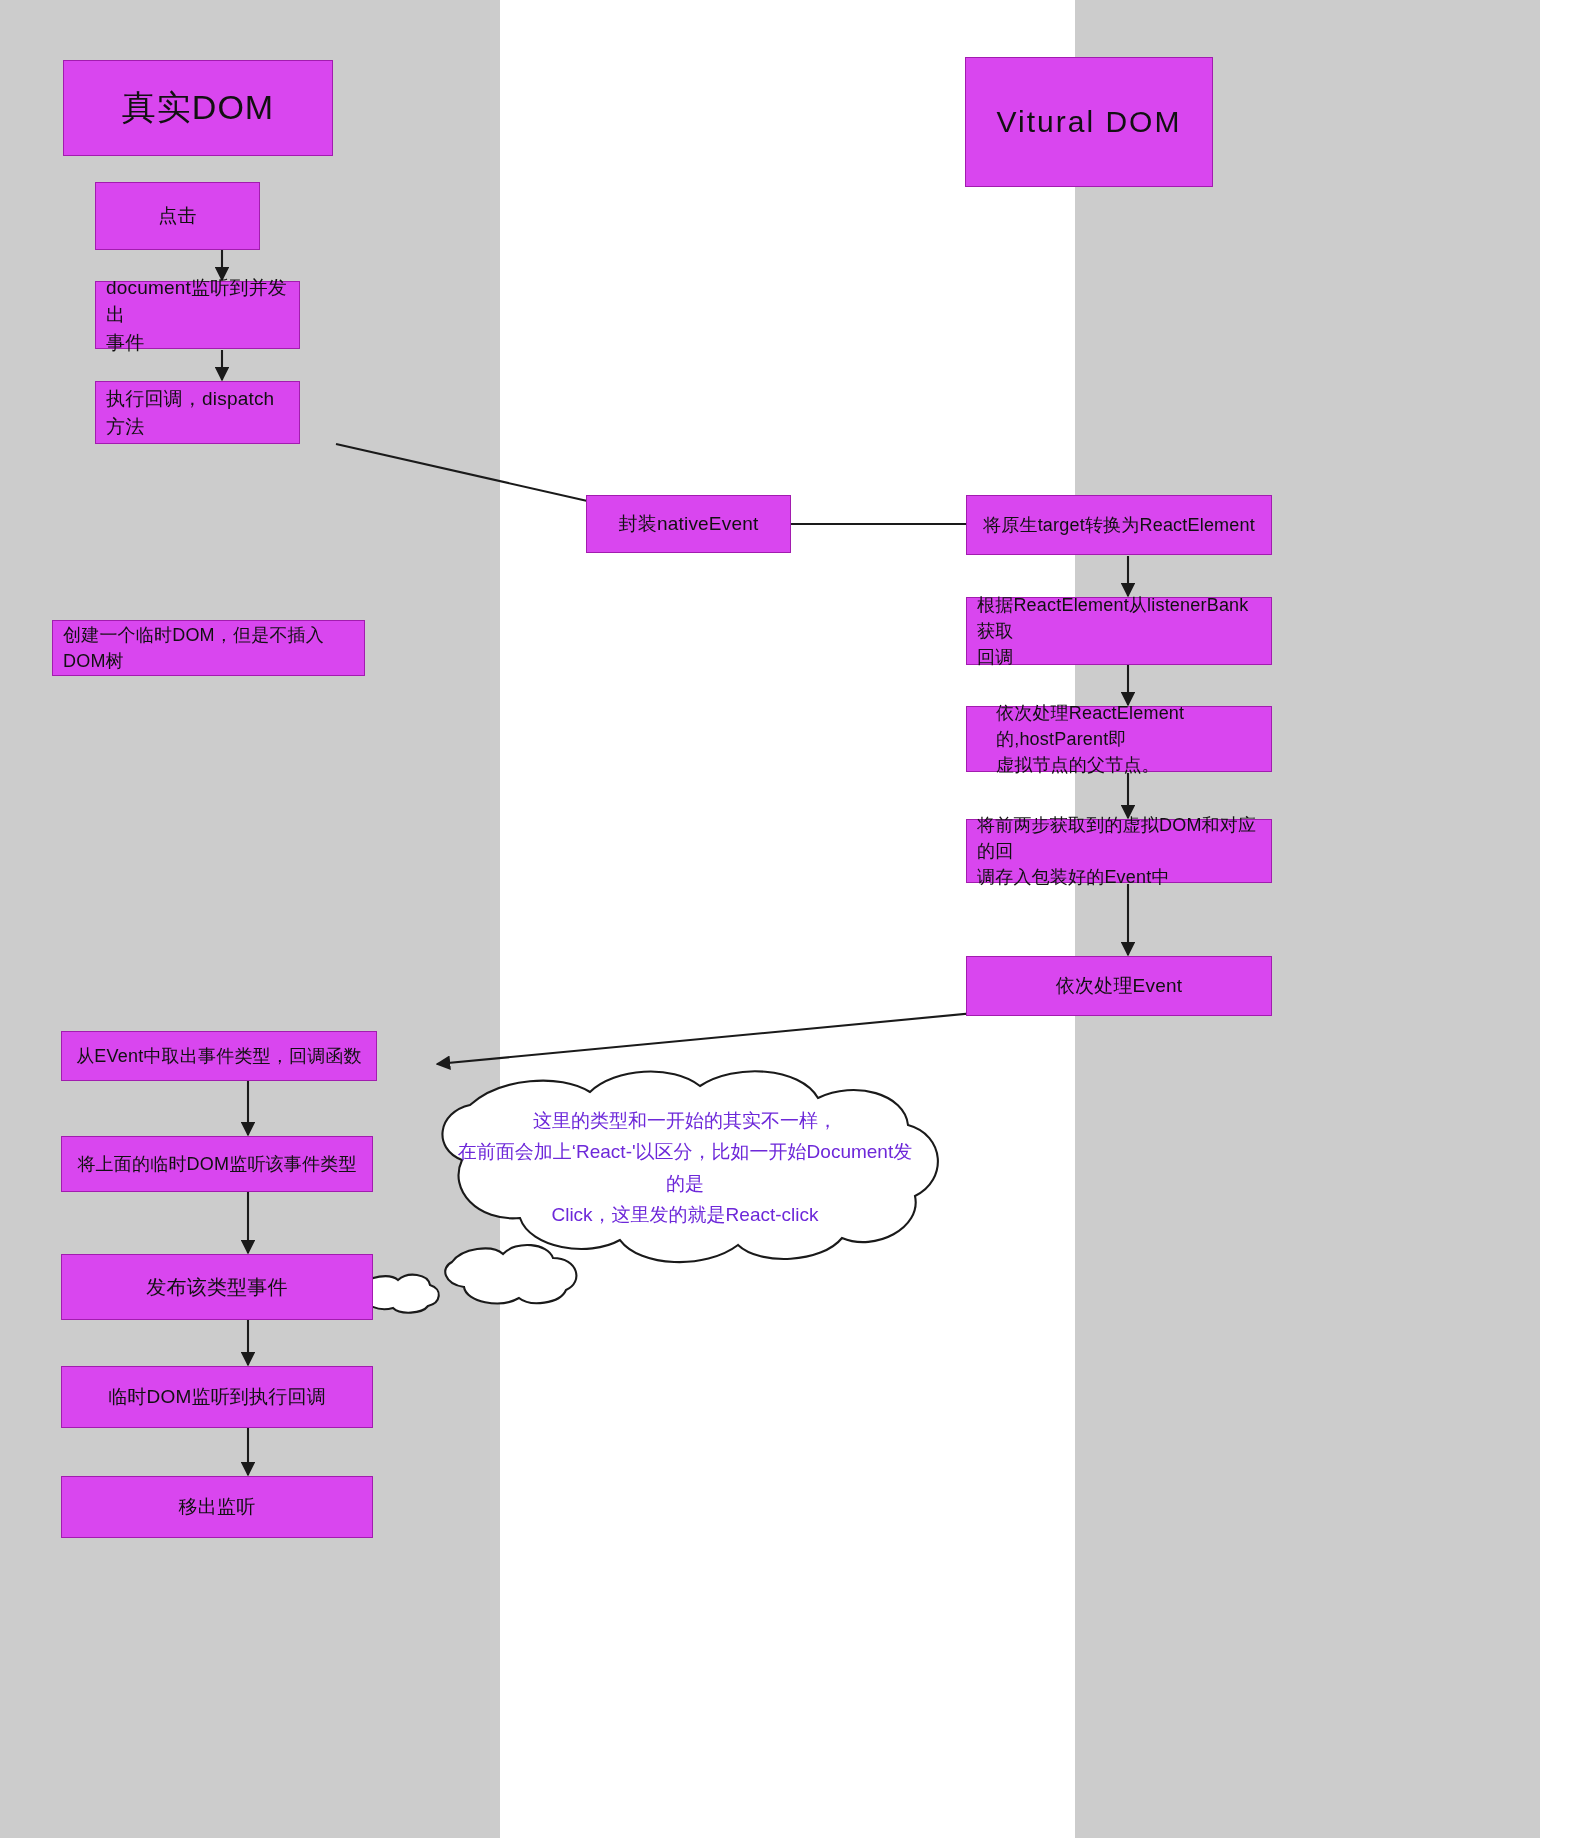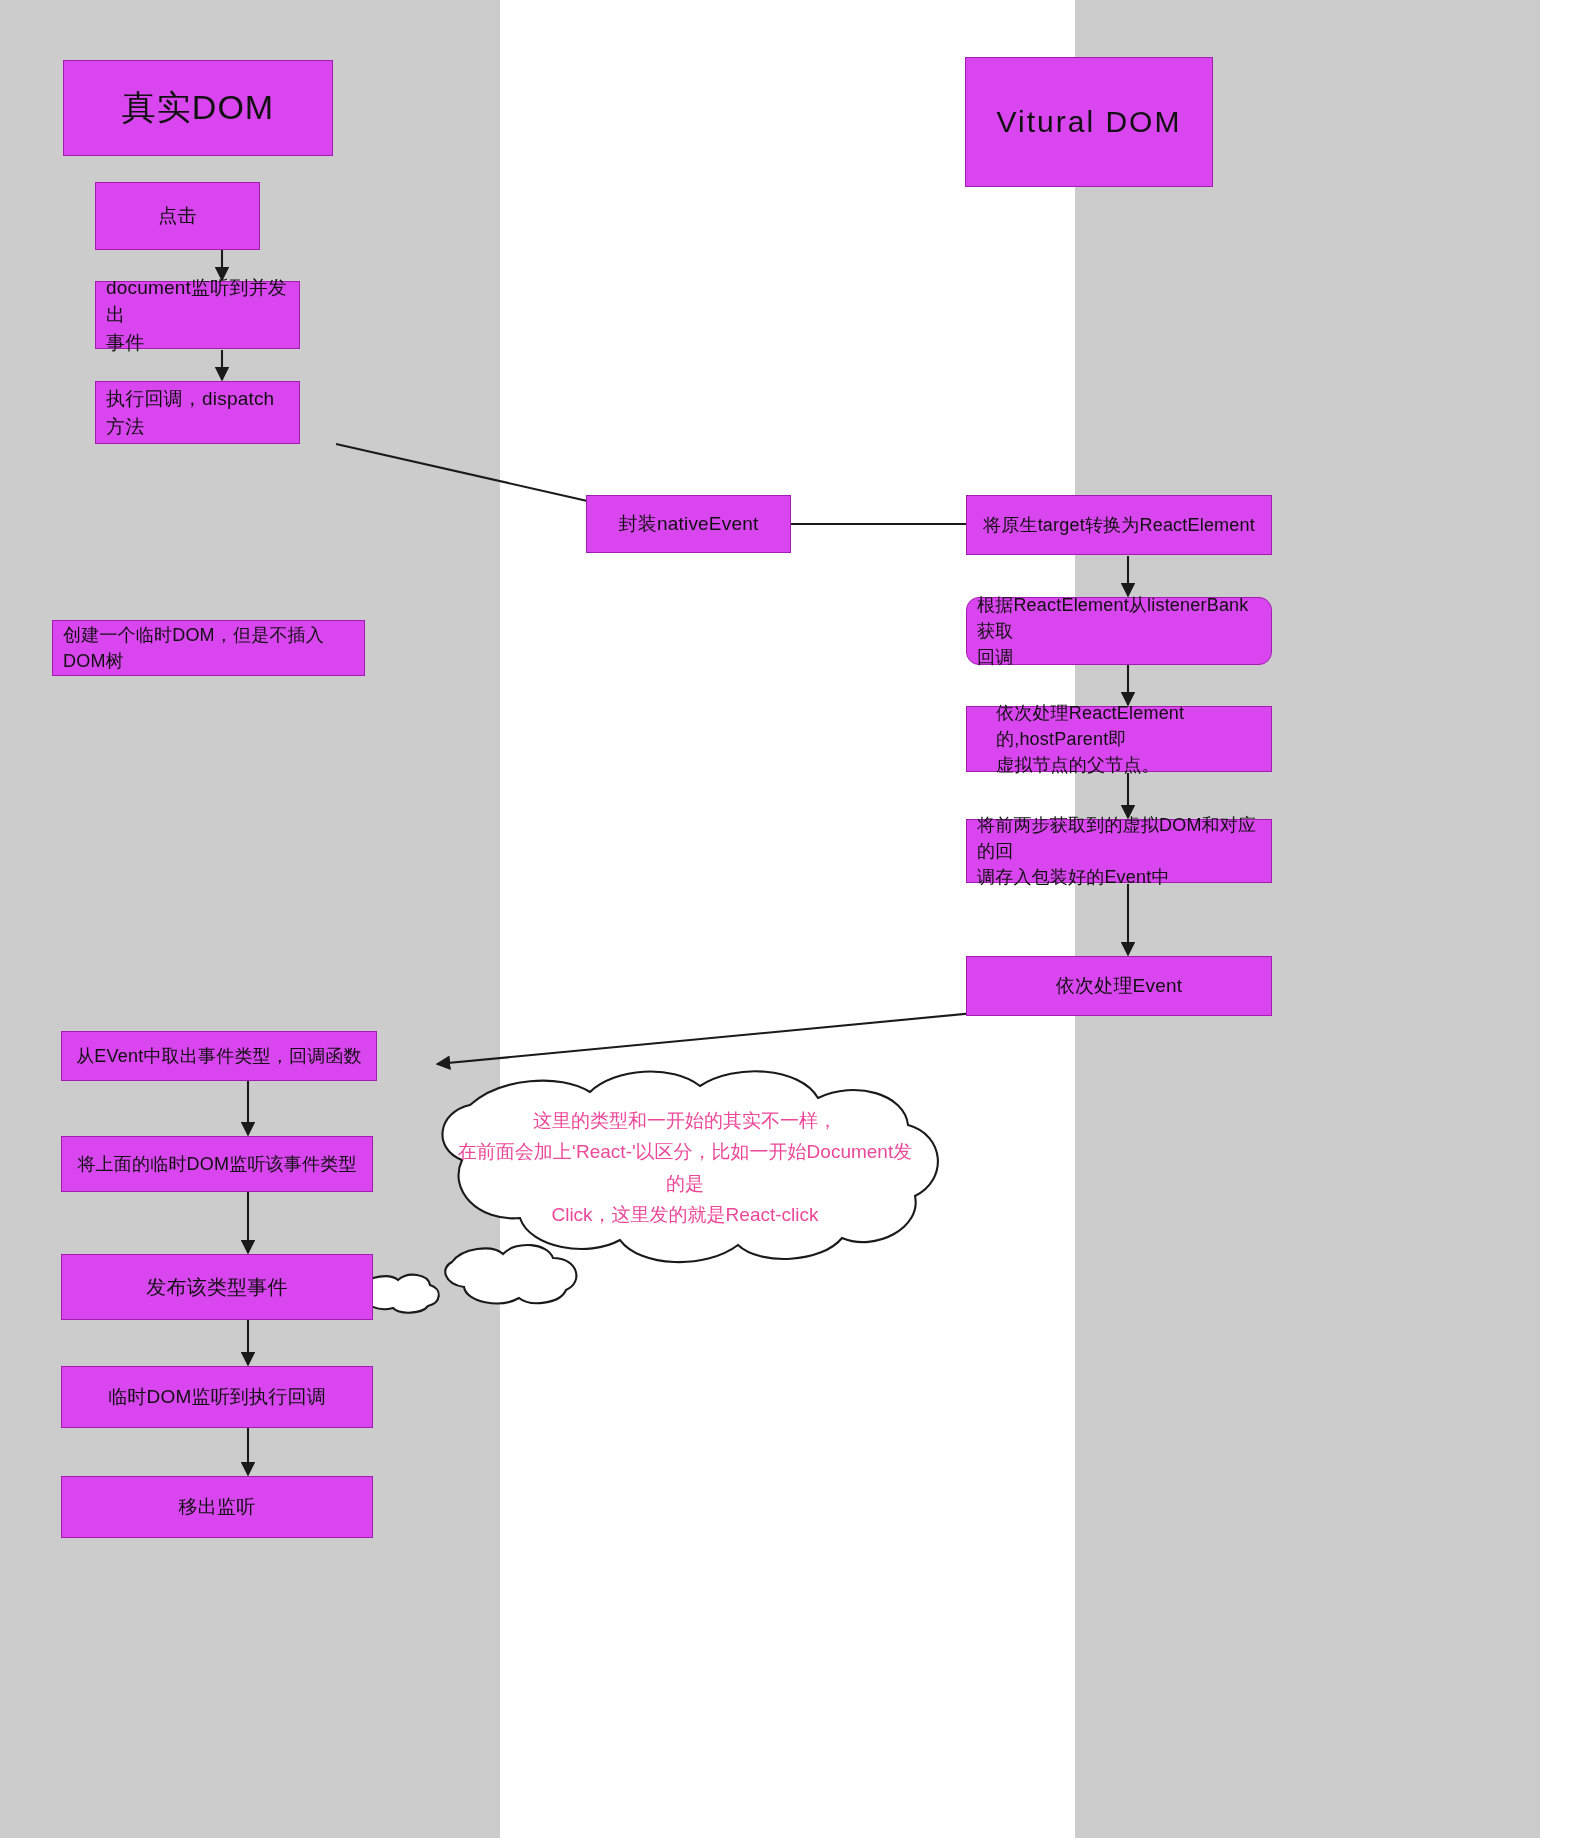--- a/index.html
+++ b/index.html
@@ -46,21 +46,21 @@
     position:absolute;left:0;top:0;
     width:1580px;height:1838px;
     pointer-events:none;
     overflow:visible;
   }
   .cloudtext{
     position:absolute;
     text-align:center;
     font-size:19px;
     line-height:1.65;
-    color:#ec4899;
+    color:#6d28d9;
     white-space:pre-line;
     z-index:5;
   }
 </style>
 </head>
 <body>
 
 <div id="canvas">
 
   <div class="band" id="band-left"></div>
@@ -144,21 +144,21 @@
   <div class="node" style="left:61px;top:1366px;width:312px;height:62px;font-size:19px;">临时DOM监听到执行回调</div>
 
   <div class="node" style="left:61px;top:1476px;width:312px;height:62px;font-size:19px;">移出监听</div>
 
   <div class="node" style="left:570px;top:495px;width:205px;height:58px;margin-left:16px;">封装nativeEvent</div>
 
   <div class="node title-right" style="left:965px;top:57px;width:248px;height:130px;">Vitural   DOM</div>
 
   <div class="node" style="left:966px;top:495px;width:306px;height:60px;font-size:18px;">将原生target转换为ReactElement</div>
 
-  <div class="node" style="left:966px;top:597px;width:306px;height:68px;font-size:18px;border-radius:13px;">根据ReactElement从listenerBank获取
+  <div class="node" style="left:966px;top:597px;width:306px;height:68px;font-size:18px;">根据ReactElement从listenerBank获取
 回调</div>
 
   <div class="node" style="left:966px;top:706px;width:306px;height:66px;font-size:18px;padding-left:29px;">依次处理ReactElement的,hostParent即
 虚拟节点的父节点。</div>
 
   <div class="node" style="left:966px;top:819px;width:306px;height:64px;font-size:18px;">将前两步获取到的虚拟DOM和对应的回
 调存入包装好的Event中</div>
 
   <div class="node" style="left:966px;top:956px;width:306px;height:60px;font-size:19px;">依次处理Event</div>
 

